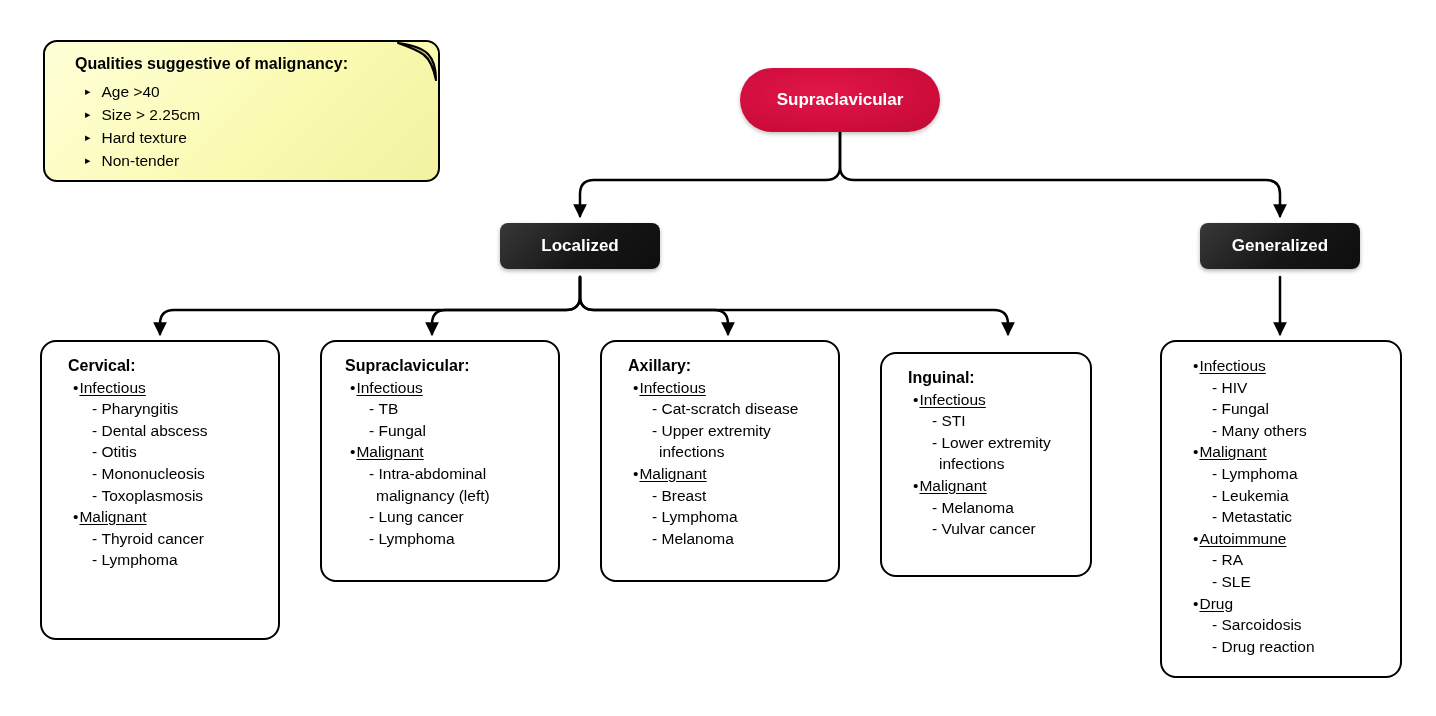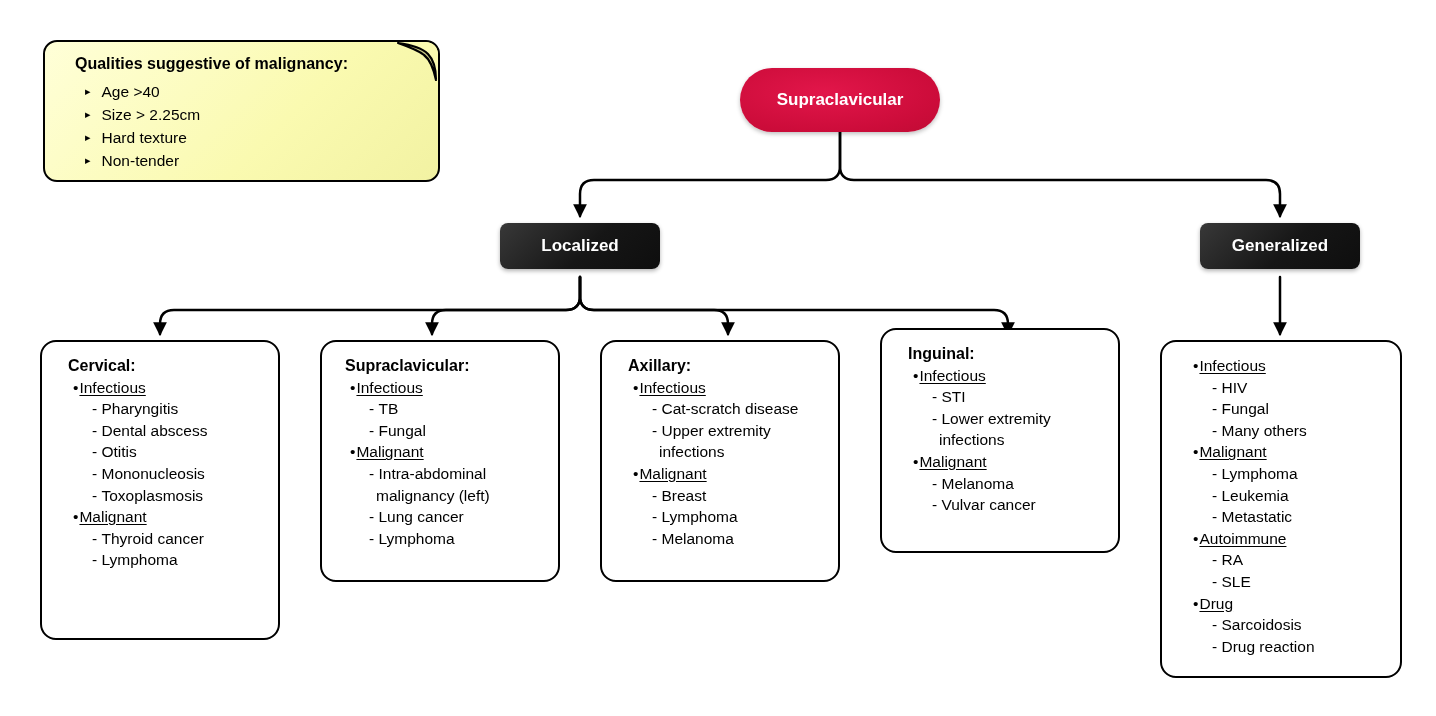--- a/index.html
+++ b/index.html
@@ -62,21 +62,21 @@
   .leaf-box{
     position:absolute;box-sizing:border-box;
     background:#fff;border:2.2px solid #000;border-radius:16px;
     padding:13px 12px 0 26px;
     z-index:2;
     font-size:15.5px;line-height:21.6px;
   }
   #box-cervical       {left:40px;  top:340px;width:240px;height:300px;}
   #box-supraclavicular{left:320px; top:340px;width:240px;height:242px;padding-left:23px;}
   #box-axillary       {left:600px; top:340px;width:240px;height:242px;}
-  #box-inguinal       {left:880px; top:328px;width:240px;height:225px;}
+  #box-inguinal       {left:880px; top:352px;width:212px;height:225px;}
   #box-generalized    {left:1160px;top:340px;width:242px;height:338px;}
 
   .box-title{font-size:16px;font-weight:bold;}
   .section{padding-left:5px;}
   .section::before{content:"\2022";margin-right:1px;}
   .section-label{text-decoration:underline;text-underline-offset:2px;}
   .item{
     padding-left:31px;text-indent:-7px;white-space:pre-line;
   }
   .item::before{content:"-\00a0";}

